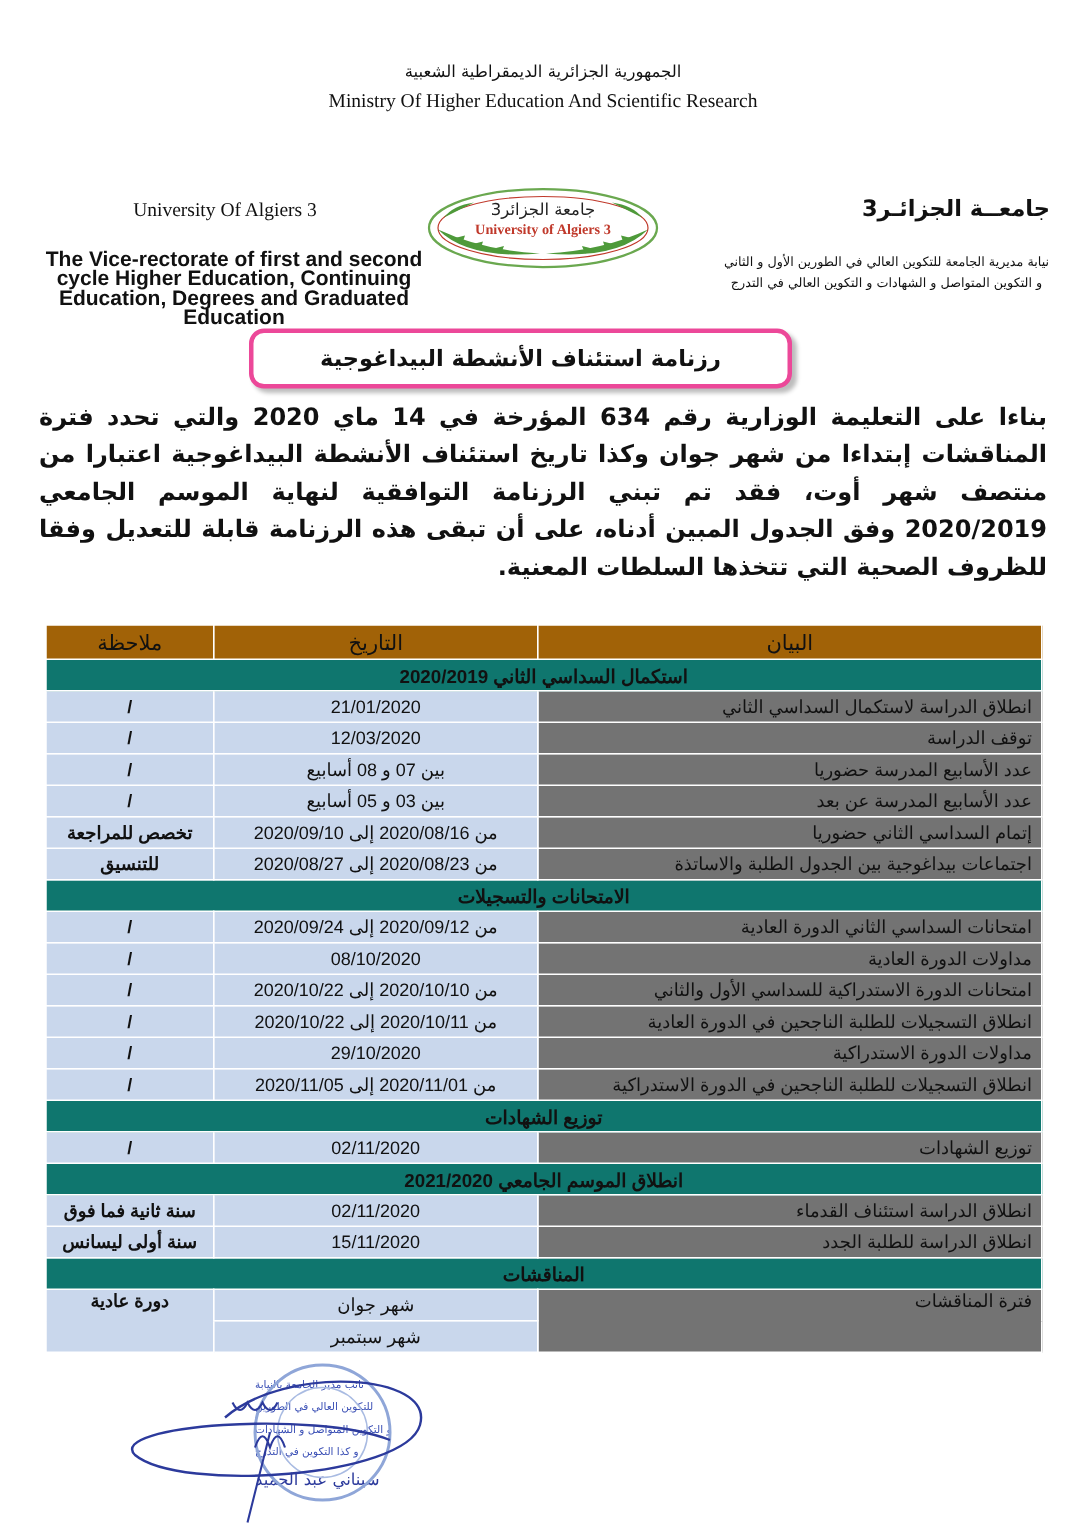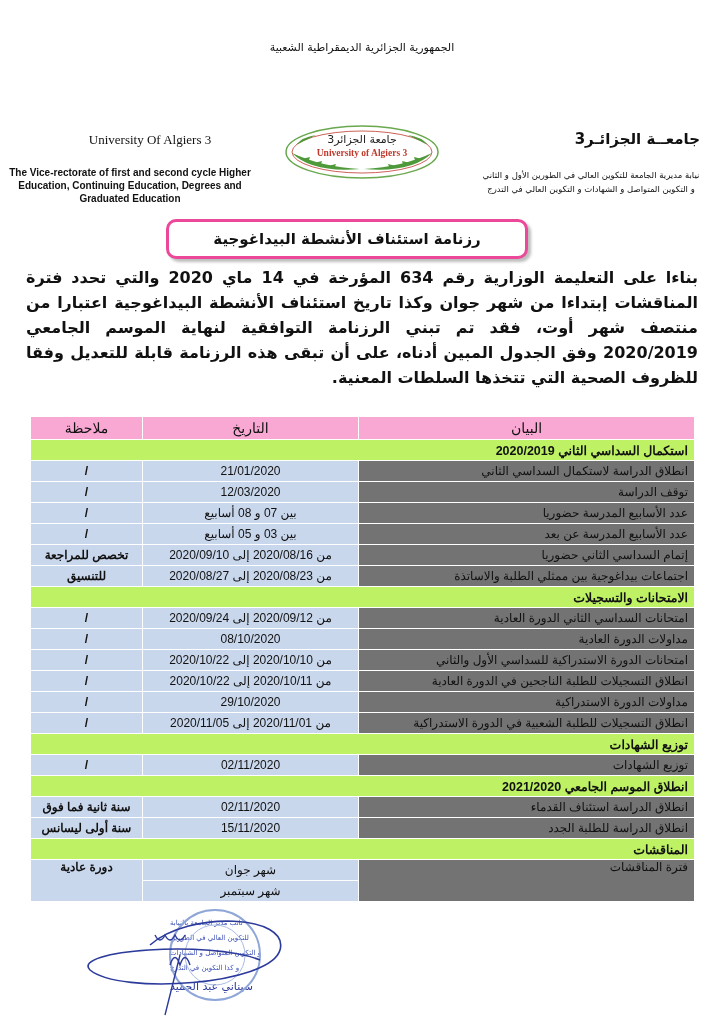--- a/index.html
+++ b/index.html
@@ -4,41 +4,42 @@
 <style>
   html, body { margin: 0; padding: 0; background: #ffffff; }
   body { width: 724px; height: 1024px; position: relative; overflow: hidden; font-family: "DejaVu Sans", sans-serif; color: #111; }
   .abs { position: absolute; }
   .center { text-align: center; }
   .hdr-ar { font-family: "DejaVu Sans", sans-serif; font-size: 11px; }
   .hdr-en { font-family: "Liberation Serif", serif; font-size: 13px; }
   #top-block { left: 160px; top: 38px; width: 404px; }
   #top-block div { line-height: 19px; }
   #uni-en { left: 60px; top: 132px; width: 180px; font-family: "Liberation Serif", serif; font-size: 13px; }
-  #vice-en { left: 0; top: 166px; width: 260px; font-family: "Liberation Sans", sans-serif; font-size: 10px; font-weight: bold; line-height: 13px; }
+  #vice-en { left: 26px; top: 166px; width: 260px; font-family: "Liberation Sans", sans-serif; font-size: 14px; font-weight: bold; line-height: 13px; }
   #uni-ar { left: 520px; top: 130px; width: 180px; direction: rtl; text-align: right; font-size: 15px; font-weight: bold; }
   #vice-ar { left: 480px; top: 168px; width: 222px; direction: rtl; text-align: center; font-size: 8.5px; line-height: 14px; }
   #logo { left: 282px; top: 123px; width: 160px; height: 58px; }
   #title-box { left: 166px; top: 219px; width: 356px; height: 34px; border: 3px solid #ec4899; border-radius: 10px; box-shadow: 3px 3px 3px #bdbdbd; background: #fff; display: flex; align-items: center; justify-content: center; direction: rtl; font-size: 15px; font-weight: bold; }
   #intro { left: 26px; top: 265px; width: 672px; direction: rtl; text-align: justify; font-size: 16px; font-weight: bold; line-height: 25px; }
   #schedule { position: absolute; left: 30px; top: 416px; width: 664px; border-collapse: collapse; direction: rtl; font-family: "Liberation Sans", sans-serif; table-layout: fixed; }
   #schedule td, #schedule th { border: 1px solid #ffffff; padding: 0 6px; height: 20px; font-size: 12px; }
-  #schedule th { background: #f9a8d4; height: 22px; font-size: 14px; font-weight: normal; }
-  #schedule td.section { background: #bef264; font-weight: bold; font-size: 12.5px; }
+  #schedule th { background: #a16207; height: 22px; font-size: 14px; font-weight: normal; }
+  #schedule td.section { background: #0f766e; text-align: center; font-weight: bold; font-size: 12.5px; }
   #schedule td.desc { background: #737373; text-align: right; }
   #schedule td.date { background: #c9d7ec; text-align: center; }
   #schedule td.note { background: #c9d7ec; text-align: center; font-weight: bold; }
   #signature { left: 30px; top: 905px; width: 300px; height: 115px; }
   .stamp-txt { font-size: 7px; fill: #3a4fb5; font-family: "DejaVu Sans", sans-serif; }
 </style>
 </head>
 <body>
 
 <div id="top-block" class="abs center">
   <div class="hdr-ar">الجمهورية الجزائرية الديمقراطية الشعبية</div>
+  <div class="hdr-en">Ministry Of Higher Education And Scientific Research</div>
 </div>
 
 <div id="uni-en" class="abs center">University Of Algiers 3</div>
 <div id="vice-en" class="abs center">The Vice-rectorate of first and second cycle Higher Education, Continuing Education, Degrees and Graduated Education</div>
 <div id="uni-ar" class="abs">جامعــة الجزائـر3</div>
 <div id="vice-ar" class="abs">نيابة مديرية الجامعة للتكوين العالي في الطورين الأول و الثاني و التكوين المتواصل و الشهادات و التكوين العالي في التدرج</div>
 
 <svg id="logo" class="abs" viewBox="0 0 160 58">
   <ellipse cx="80" cy="29" rx="76" ry="26" fill="none" stroke="#6aa84f" stroke-width="1.5"></ellipse>
   <ellipse cx="80" cy="29" rx="70" ry="21" fill="none" stroke="#c0392b" stroke-width="0.8"></ellipse>
@@ -99,21 +100,21 @@
         <td class="desc">عدد الأسابيع المدرسة عن بعد</td>
         <td class="date">بين 03 و 05 أسابيع</td>
         <td class="note">/</td>
       </tr>
     <tr>
         <td class="desc">إتمام السداسي الثاني حضوريا</td>
         <td class="date">من 2020/08/16 إلى 2020/09/10</td>
         <td class="note">تخصص للمراجعة</td>
       </tr>
     <tr>
-        <td class="desc">اجتماعات بيداغوجية بين ممثلي الطلبة والاساتذة</td>
+        <td class="desc">اجتماعات بيداغوجية بين الجدول الطلبة والاساتذة</td>
         <td class="date">من 2020/08/23 إلى 2020/08/27</td>
         <td class="note">للتنسيق</td>
       </tr>
 
     <tr>
         <td colspan="3" class="section">الامتحانات والتسجيلات</td>
       </tr>
     <tr>
         <td class="desc">امتحانات السداسي الثاني الدورة العادية</td>
         <td class="date">من  2020/09/12 إلى 2020/09/24</td>
@@ -133,21 +134,21 @@
         <td class="desc">انطلاق التسجيلات للطلبة الناجحين في الدورة العادية</td>
         <td class="date">من  2020/10/11 إلى 2020/10/22</td>
         <td class="note">/</td>
       </tr>
     <tr>
         <td class="desc">مداولات الدورة الاستدراكية</td>
         <td class="date">29/10/2020</td>
         <td class="note">/</td>
       </tr>
     <tr>
-        <td class="desc">انطلاق التسجيلات للطلبة الشعبية في الدورة الاستدراكية</td>
+        <td class="desc">انطلاق التسجيلات للطلبة الناجحين في الدورة الاستدراكية</td>
         <td class="date">من  2020/11/01 إلى 2020/11/05</td>
         <td class="note">/</td>
       </tr>
 
     <tr>
         <td colspan="3" class="section">توزيع الشهادات</td>
       </tr>
     <tr>
         <td class="desc">توزيع الشهادات</td>
         <td class="date">02/11/2020</td>

